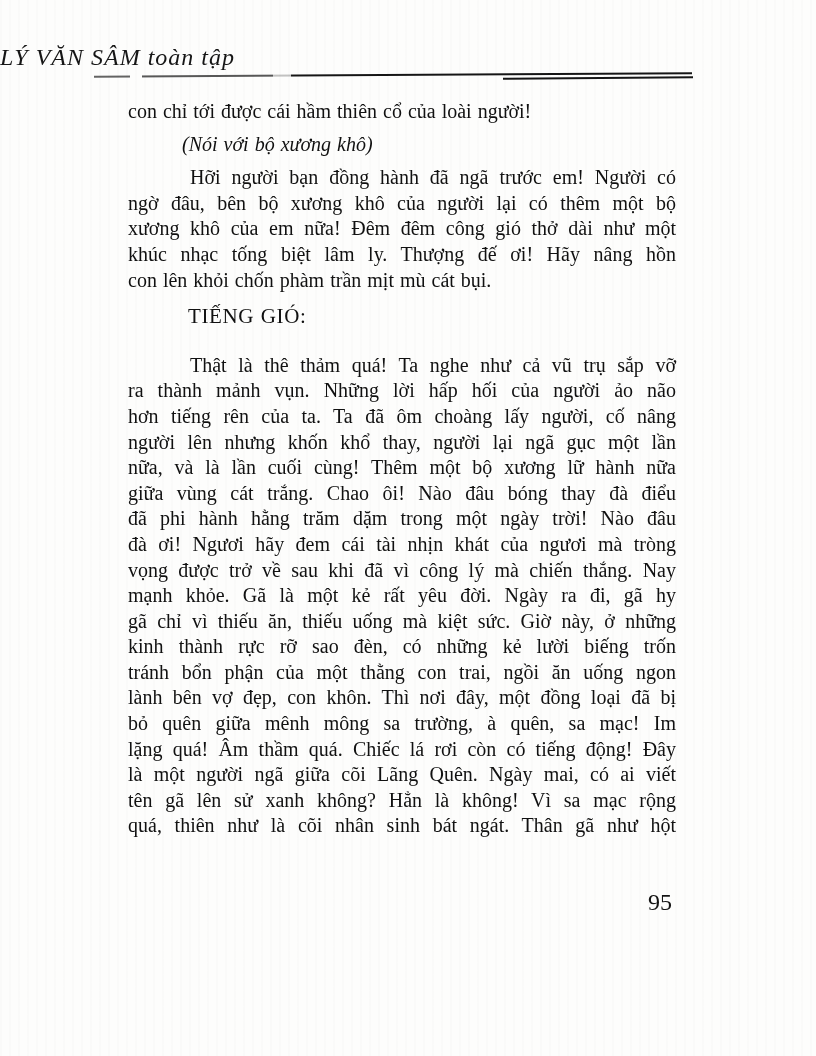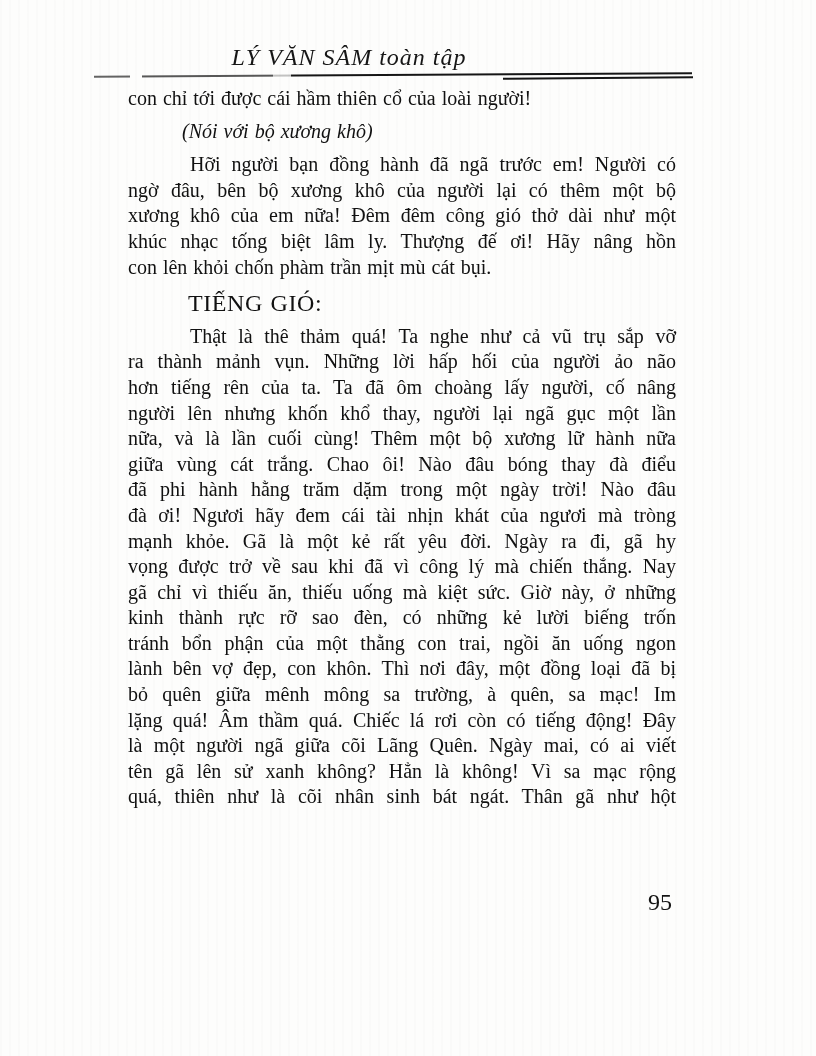--- a/index.html
+++ b/index.html
@@ -24,23 +24,23 @@
     inset: 0;
     background:
       repeating-linear-gradient(90deg, rgba(0,0,0,0.012) 0 2px, transparent 2px 9px);
     pointer-events: none;
   }
 
   
   .running-head {
     position: absolute;
     top: 44px;
-    left: 8px;
+    left: 0;
     right: 126px;
-    text-align: center;
+    text-align: left;
     font-style: italic;
     font-size: 24px;
     letter-spacing: 1px;
     color: #161616;
     white-space: nowrap;
   }
   .head-rule {
     position: absolute;
     top: 74px;
     left: 94px;
@@ -59,21 +59,21 @@
     right: 123px;
     width: 190px;
     height: 2px;
     background: #151515;
     transform: rotate(-0.5deg);
   }
 
   
   .body-text {
     position: absolute;
-    top: 86px;
+    top: 99px;
     left: 128px;
     width: 548px;
     font-size: 20px;
     line-height: 25.6px;
     word-spacing: 1px;
   }
   .tline {
     text-align: justify;
     text-align-last: justify;
     white-space: nowrap;
@@ -85,22 +85,22 @@
   .tline.indent {
     text-indent: 62px;
   }
   .stage {
     font-style: italic;
     padding-left: 54px;
     margin: 7px 0 8px 0;
   }
   .speaker {
     padding-left: 60px;
-    margin: 11px 0 7px 0;
-    font-size: 24px;
+    margin: 11px 0 23px 0;
+    font-size: 21px;
     letter-spacing: 0.6px;
   }
 
   
   .page-number {
     position: absolute;
     top: 889px;
     left: 648px;
     font-family: Liberation Serif, serif;
     font-size: 24px;
@@ -136,22 +136,22 @@
 
     <div class="para">
         <div class="tline indent">Thật là thê thảm quá! Ta nghe như cả vũ trụ sắp vỡ</div>
         <div class="tline">ra thành mảnh vụn. Những lời hấp hối của người ảo não</div>
         <div class="tline">hơn tiếng rên của ta. Ta đã ôm choàng lấy người, cố nâng</div>
         <div class="tline">người lên nhưng khốn khổ thay, người lại ngã gục một lần</div>
         <div class="tline">nữa, và là lần cuối cùng! Thêm một bộ xương lữ hành nữa</div>
         <div class="tline">giữa vùng cát trắng. Chao ôi! Nào đâu bóng thay đà điểu</div>
         <div class="tline">đã phi hành hằng trăm dặm trong một ngày trời! Nào đâu</div>
         <div class="tline">đà ơi! Ngươi hãy đem cái tài nhịn khát của ngươi mà tròng</div>
+        <div class="tline">vọng được trở về sau khi đã vì công lý mà chiến thắng. Nay</div>
         <div class="tline">mạnh khỏe. Gã là một kẻ rất yêu đời. Ngày ra đi, gã hy</div>
-        <div class="tline">vọng được trở về sau khi đã vì công lý mà chiến thắng. Nay</div>
         <div class="tline">gã chỉ vì thiếu ăn, thiếu uống mà kiệt sức. Giờ này, ở những</div>
         <div class="tline">kinh thành rực rỡ sao đèn, có những kẻ lười biếng trốn</div>
         <div class="tline">tránh bổn phận của một thằng con trai, ngồi ăn uống ngon</div>
         <div class="tline">lành bên vợ đẹp, con khôn. Thì nơi đây, một đồng loại đã bị</div>
         <div class="tline">bỏ quên giữa mênh mông sa trường, à quên, sa mạc! Im</div>
         <div class="tline">lặng quá! Âm thầm quá. Chiếc lá rơi còn có tiếng động! Đây</div>
         <div class="tline">là một người ngã giữa cõi Lãng Quên. Ngày mai, có ai viết</div>
         <div class="tline">tên gã lên sử xanh không? Hẳn là không! Vì sa mạc rộng</div>
         <div class="tline">quá, thiên như là cõi nhân sinh bát ngát. Thân gã như hột</div>
       </div>

